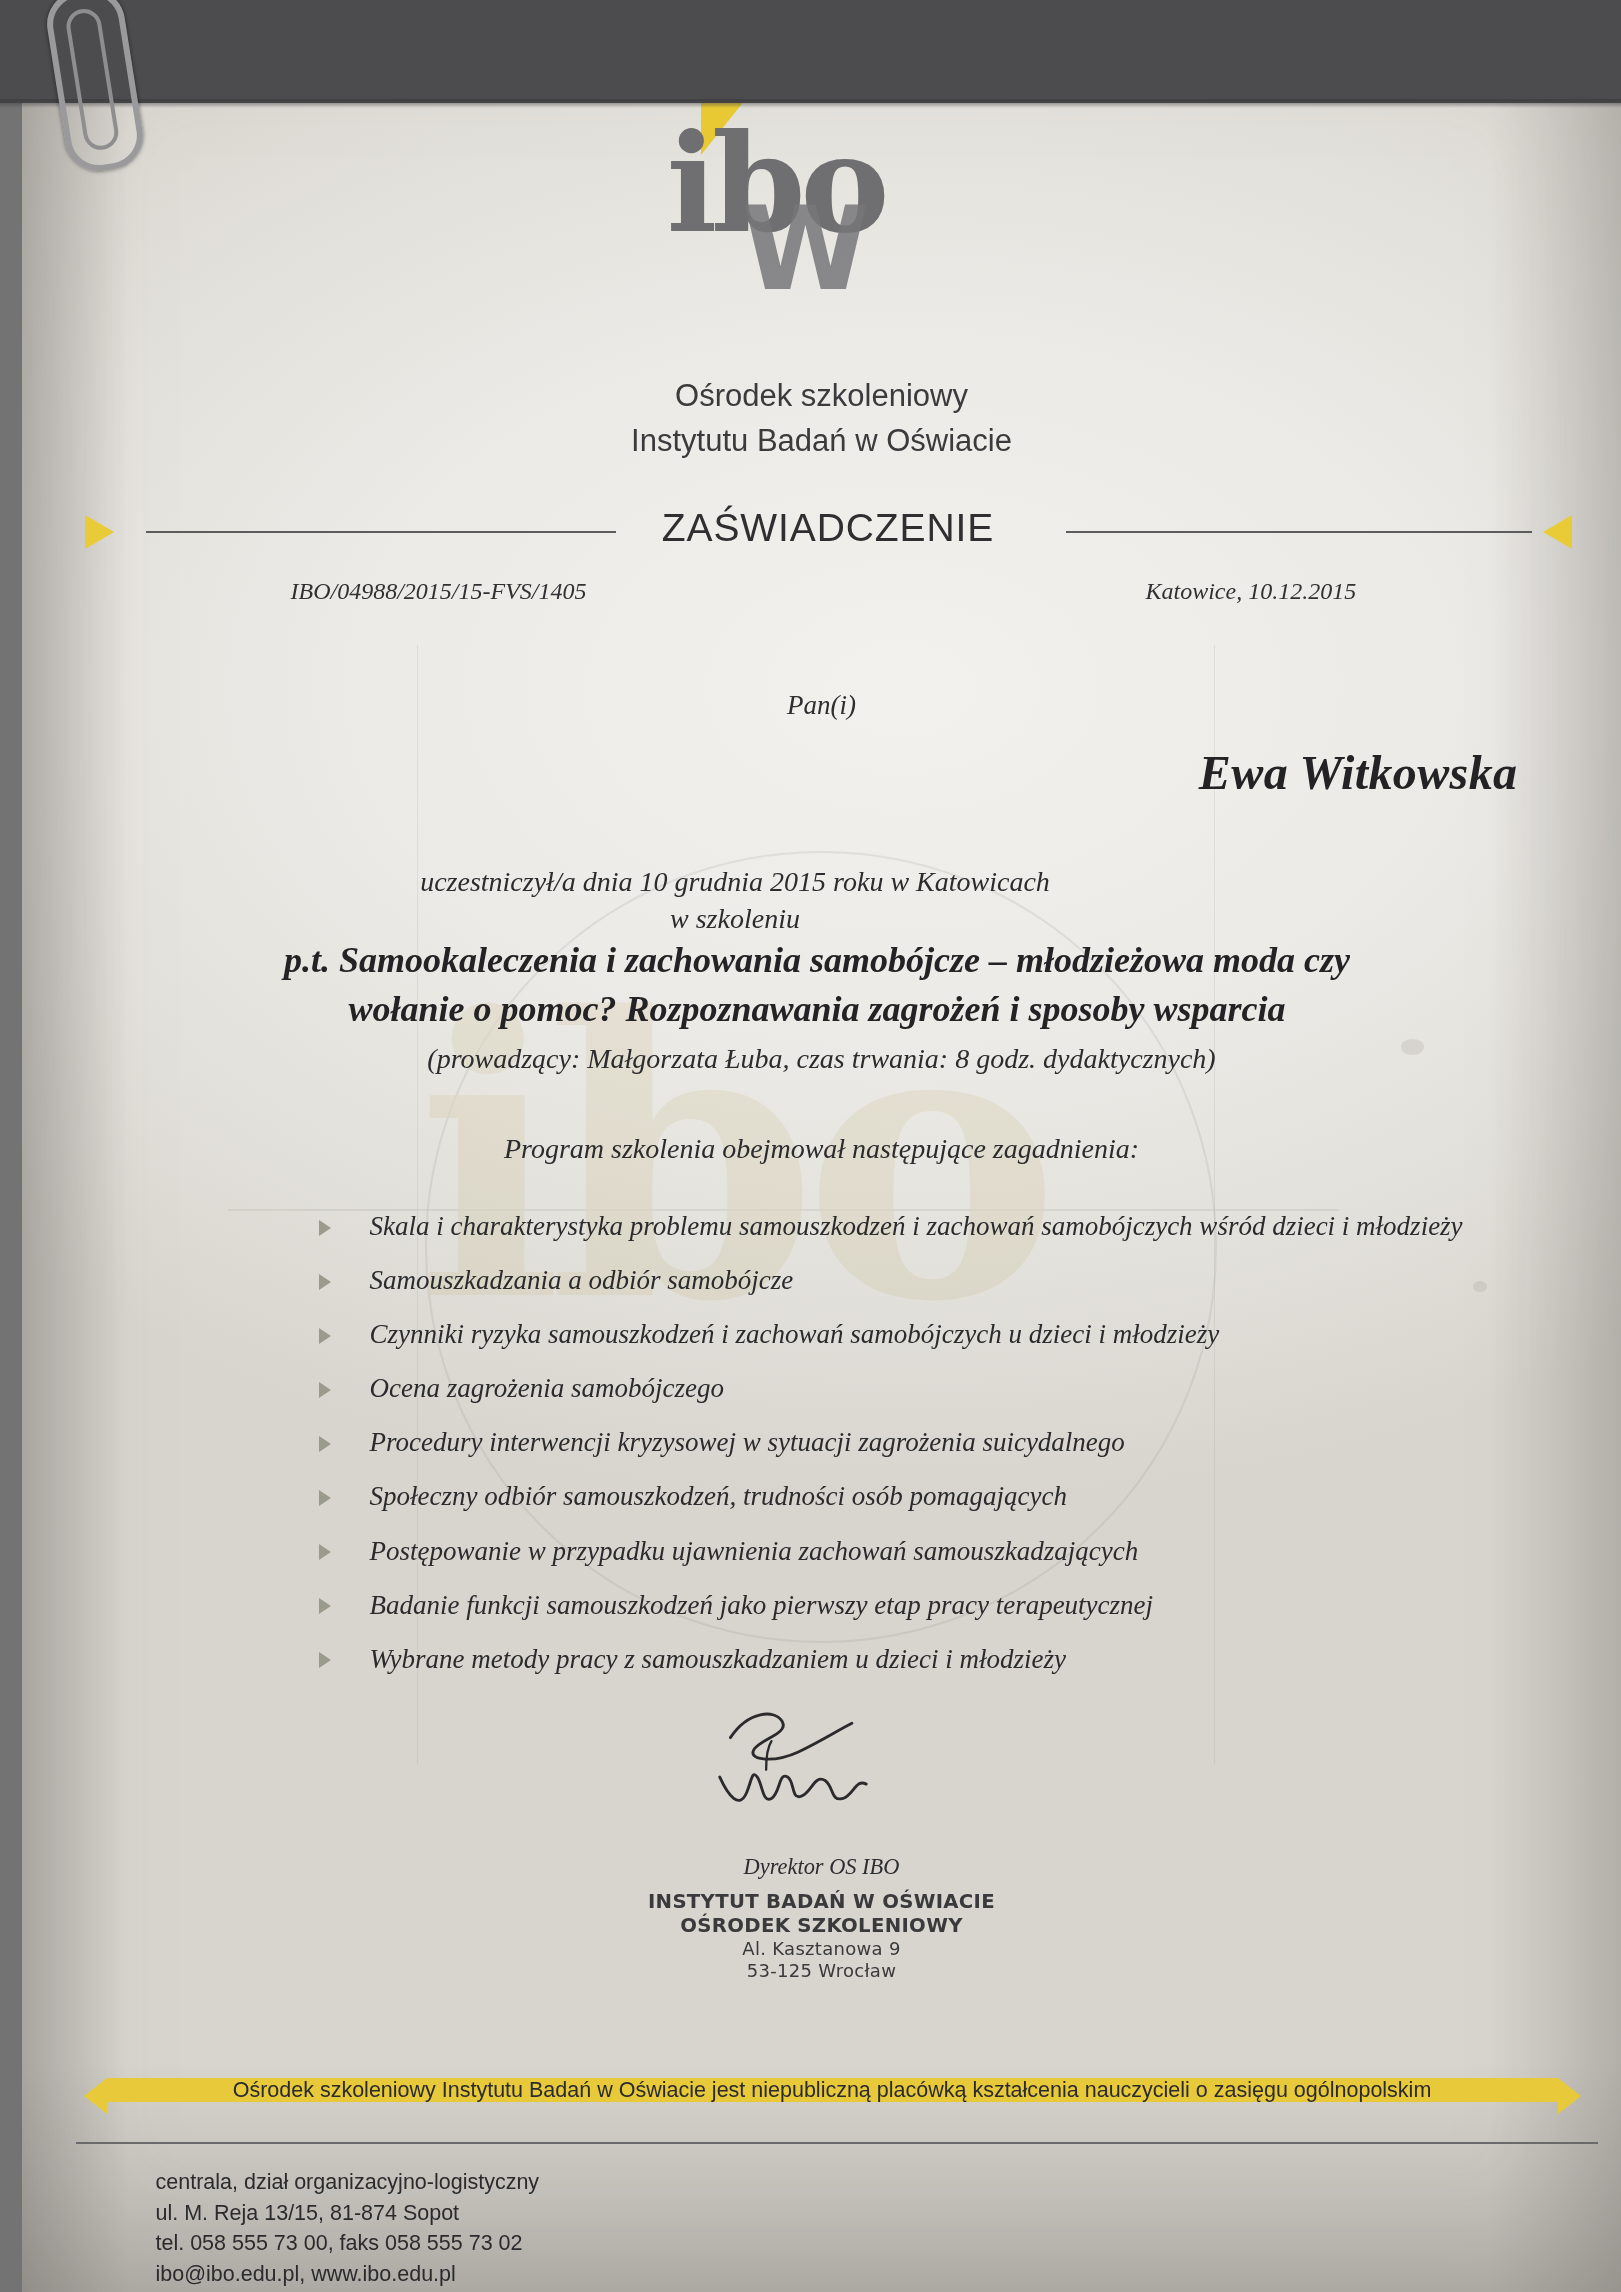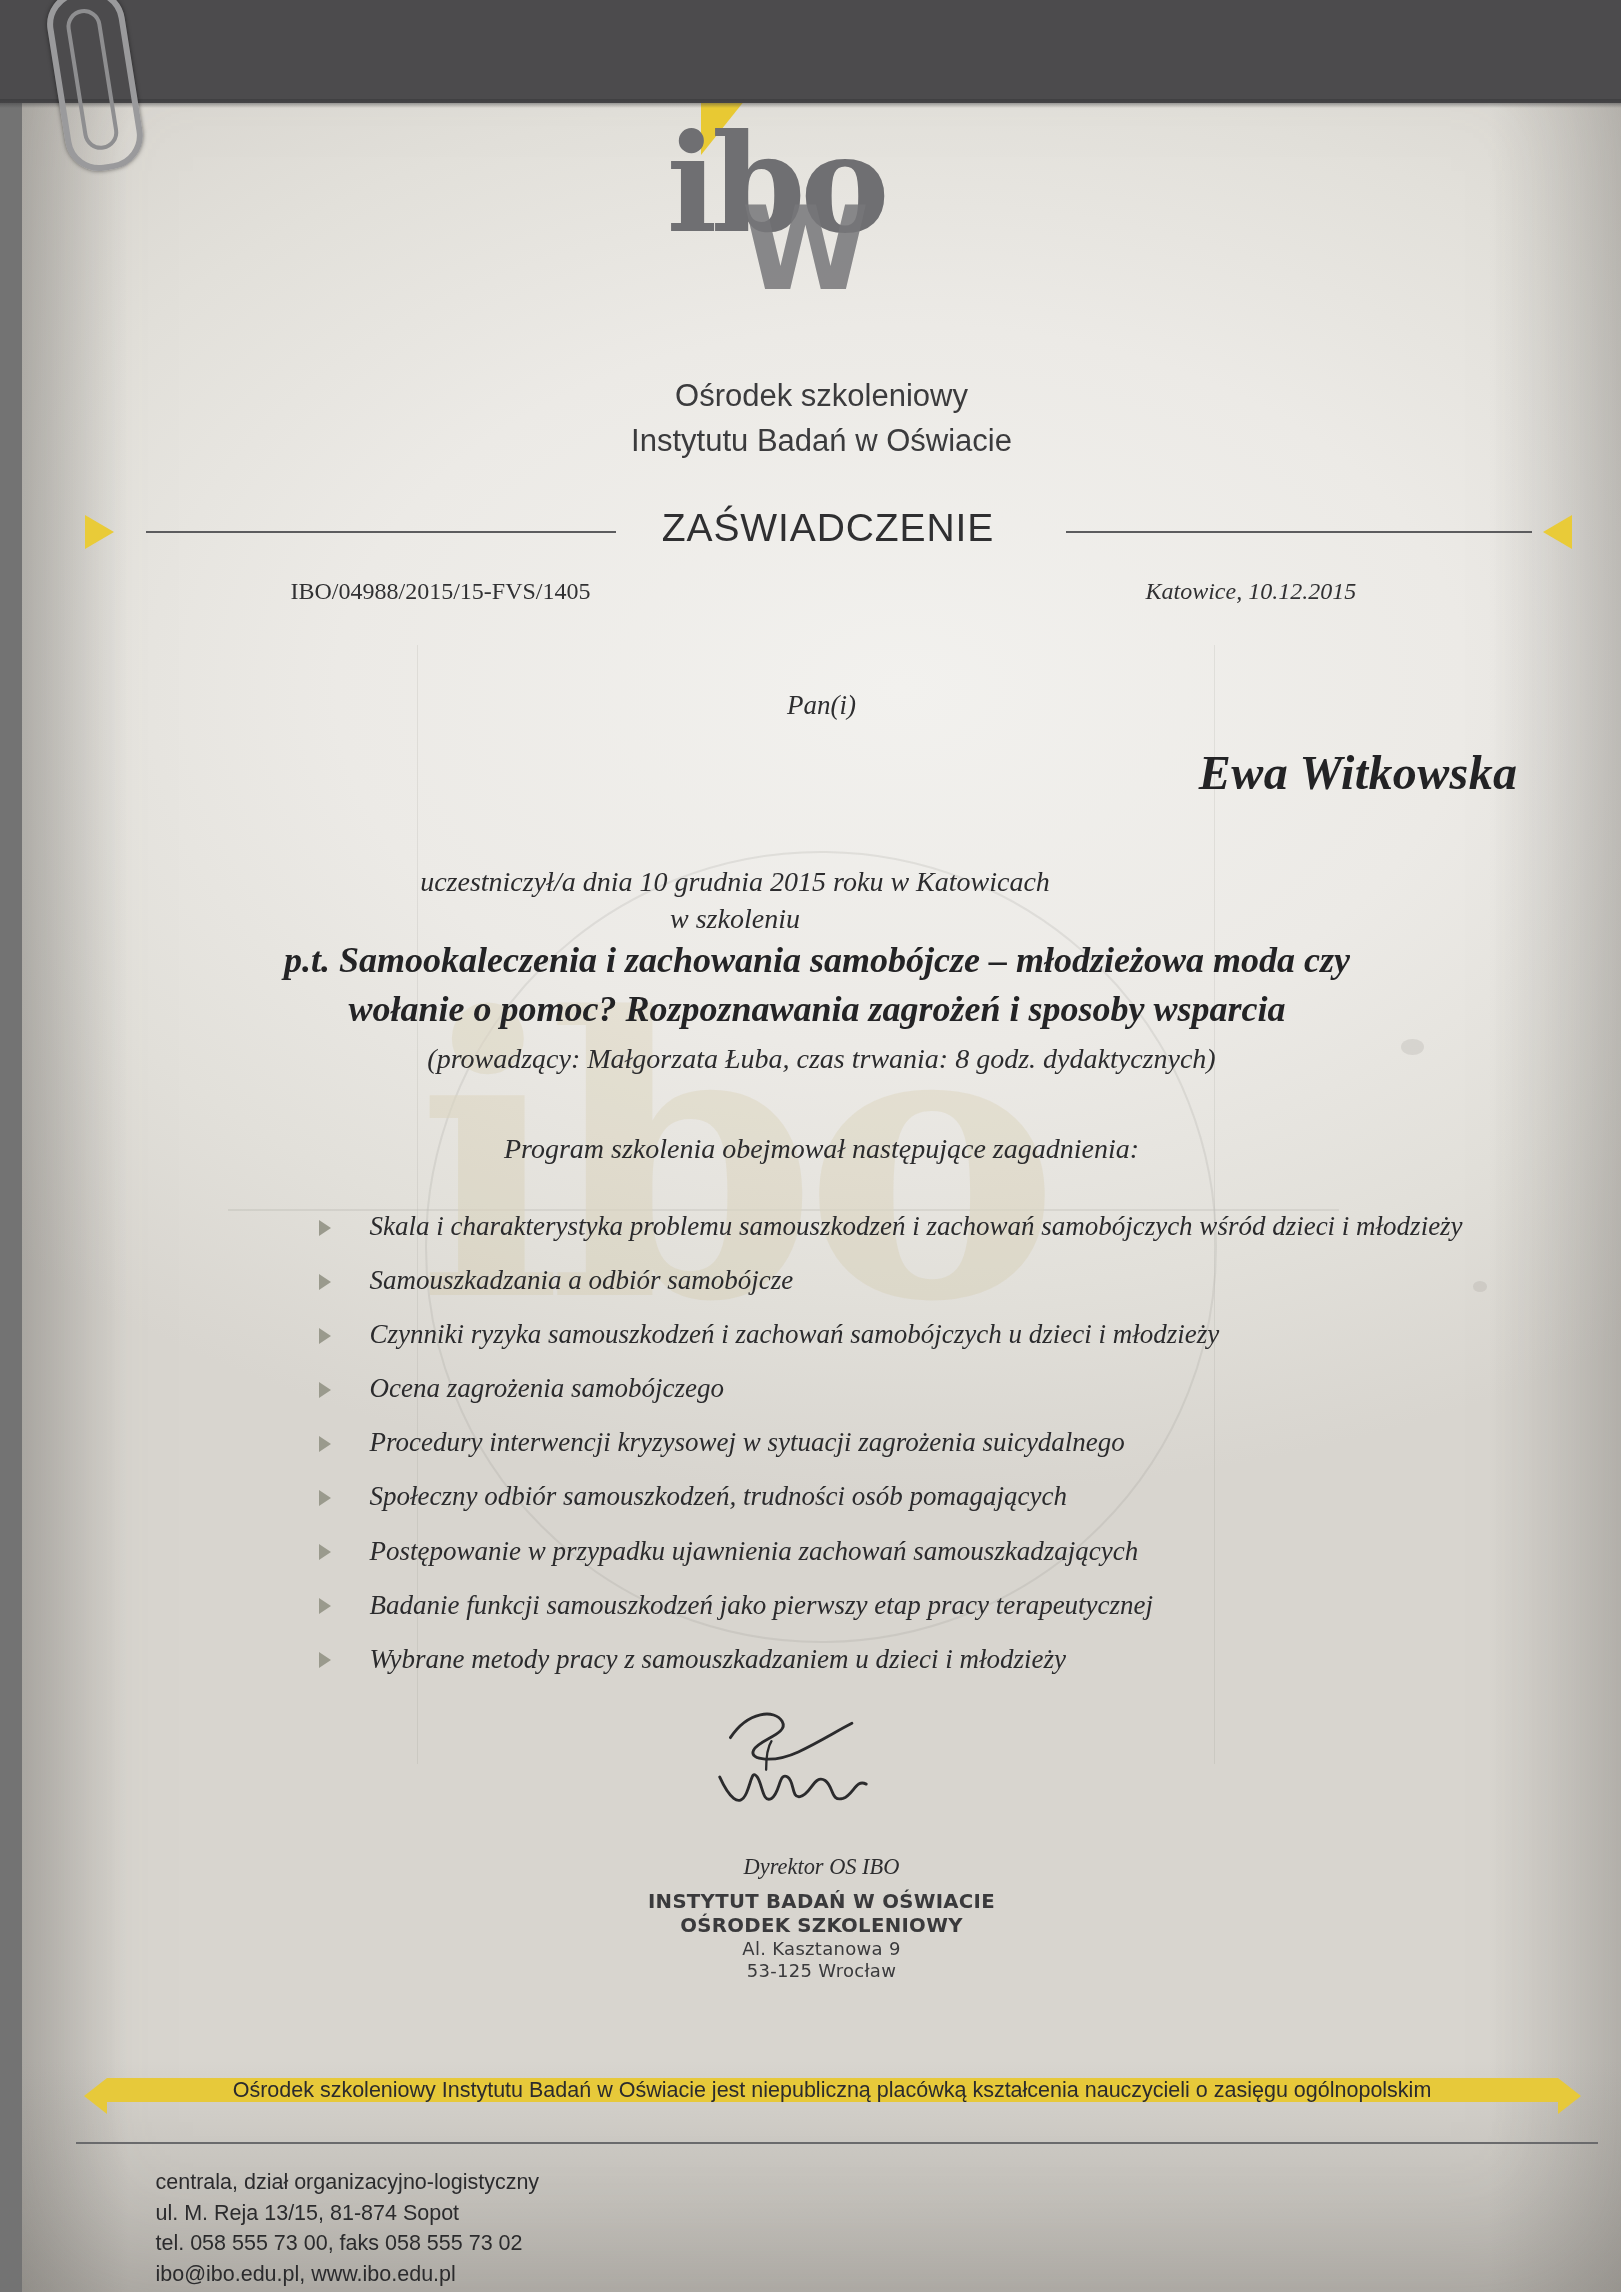--- a/index.html
+++ b/index.html
@@ -159,20 +159,21 @@
     font-size: 39px;
     letter-spacing: 0.9px;
     color: #2f2f31;
   }
 
   
   .cert-no {
     position: absolute;
     left: 269px; top: 578px;
     font-family: "Liberation Serif", serif;
+    font-style: italic;
     font-size: 24px;
     color: #313133;
   }
   .cert-place {
     position: absolute;
     left: 1124px; top: 578px;
     font-family: "Liberation Serif", serif;
     font-style: italic;
     font-size: 24px;
     color: #313133;

